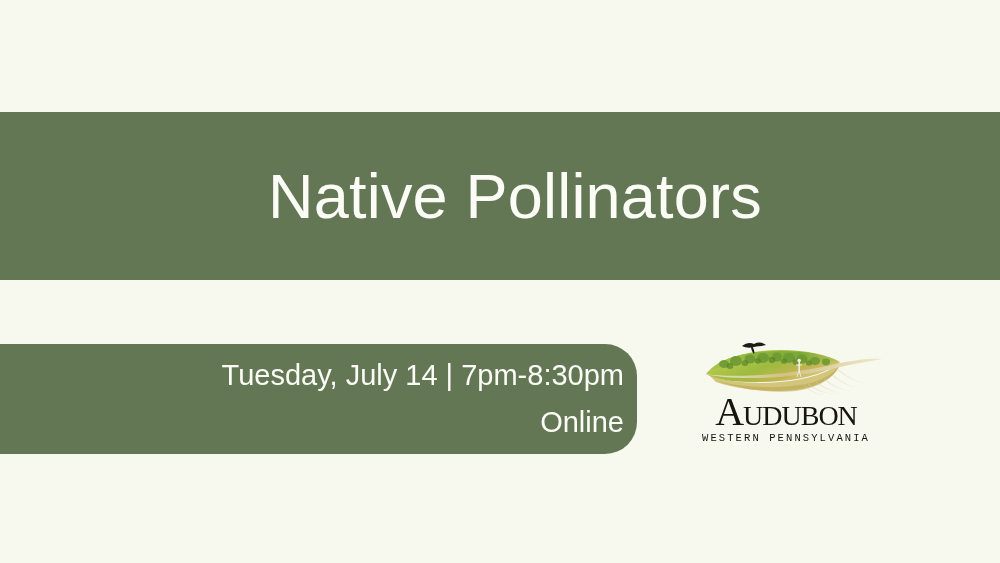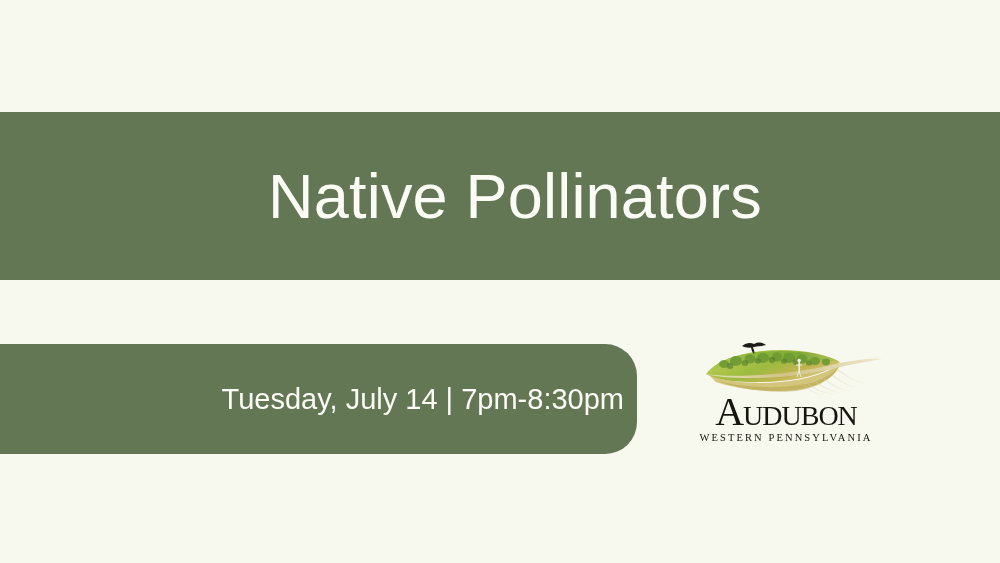--- a/index.html
+++ b/index.html
@@ -107,38 +107,39 @@
     letter-spacing: -1px;
     font-variant: small-caps;
     white-space: nowrap;
   }
   .logo-region {
     position: absolute;
     left: 0;
     top: 40px;
     width: 216px;
     text-align: center;
-    font-family: Liberation Serif, serif;
+    font-family: Liberation Mono, monospace;
     font-size: 10.5px;
     letter-spacing: 2.1px;
     color: #17150f;
     white-space: nowrap;
   }
 </style>
 </head>
 <body>
 
 <div id="poster">
 
   <div class="title-band">
     <div class="title-text">Native Pollinators</div>
   </div>
 
   <div class="details-band">
     <div class="details-line">Tuesday, July 14 | 7pm-8:30pm</div>
+    <div class="details-line">Online</div>
   </div>
 
   <div class="logo">
 
     <div class="logo-feather">
       <svg viewBox="0 0 196 56" width="196" height="56" xmlns="http://www.w3.org/2000/svg">
         <defs>
           <linearGradient id="gMeadow" x1="0" y1="0" x2="1" y2="0.6">
             <stop offset="0%" stop-color="#cfd77a"></stop>
             <stop offset="25%" stop-color="#b7c94f"></stop>

